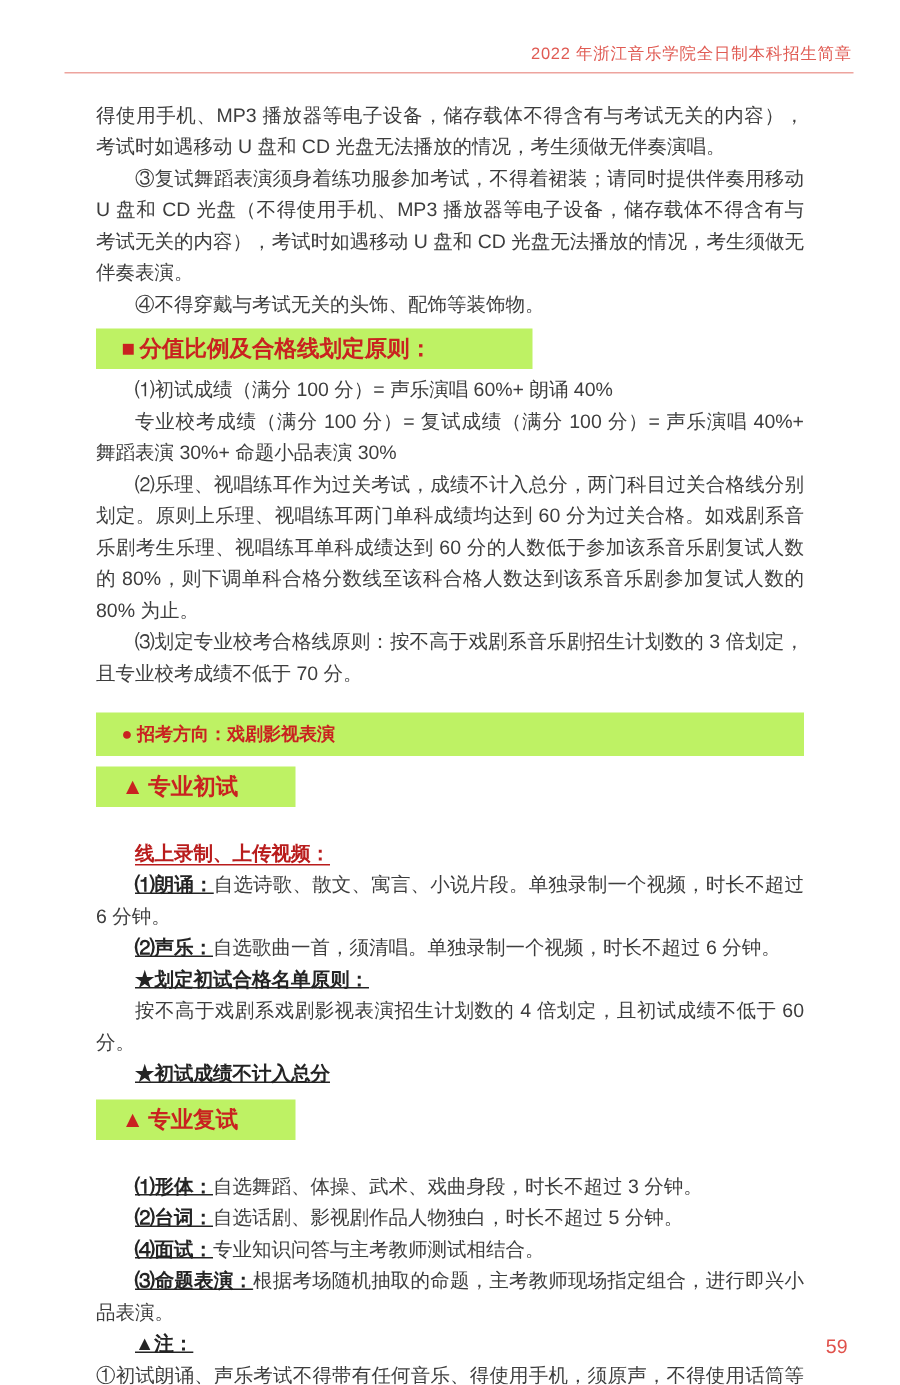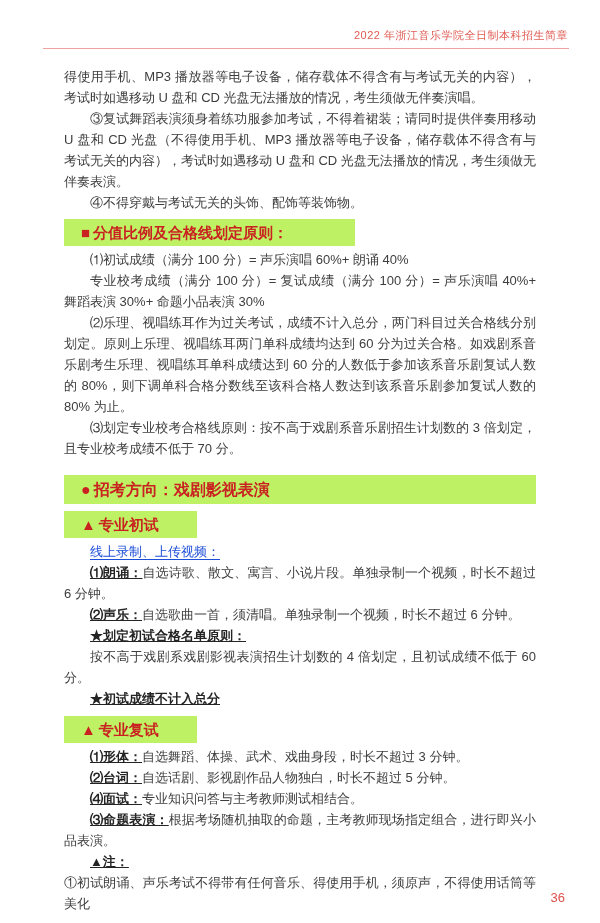--- a/index.html
+++ b/index.html
@@ -35,36 +35,36 @@
     left: 64px;
     width: 472px;
     font-size: 13px;
     line-height: 21px;
     text-align: justify;
   }
   .content p { margin: 0; }
   .indent { text-indent: 2em; }
   b, .bold { font-weight: bold; color: #242424; text-decoration: underline; }
   .underline-head {
-    font-weight: normal;
-    color: #1d4ed8;
+    font-weight: bold;
+    color: #b91c1c;
     text-decoration: underline;
     text-underline-offset: 3px;
   }
   .bar {
     background: #bef264;
     color: #c92220;
     font-weight: bold;
     box-sizing: border-box;
     padding: 3px 4px 3px 17px;
   }
   .bar .marker { margin-right: 3px; }
   .bar-score   { width: 291px; font-size: 15px; margin: 6px 0 3px; }
-  .bar-direction { width: 472px; font-size: 16px; margin: 16px 0 0; padding-top: 4px; padding-bottom: 4px; }
-  .bar-sub     { width: 133px; font-size: 15px; margin: 7px 0 3px; }
+  .bar-direction { width: 472px; font-size: 12px; margin: 16px 0 0; padding-top: 4px; padding-bottom: 4px; }
+  .bar-sub     { width: 133px; font-size: 15px; margin: 7px 0 20px; }
   .note-tri { color: #242424; }
   .page-number {
     position: absolute;
     right: 47px;
     bottom: 18px;
     font-size: 13px;
     color: #e0514b;
   }
 </style>
 </head>
@@ -114,15 +114,15 @@
     <p class="indent"><b>⑴形体：</b><span>自选舞蹈、体操、武术、戏曲身段，时长不超过 3 分钟。</span></p>
     <p class="indent"><b>⑵台词：</b><span>自选话剧、影视剧作品人物独白，时长不超过 5 分钟。</span></p>
     <p class="indent"><b>⑷面试：</b><span>专业知识问答与主考教师测试相结合。</span></p>
     <p class="indent"><b>⑶命题表演：</b><span>根据考场随机抽取的命题，主考教师现场指定组合，进行即兴小品表演。</span></p>
 
     <p class="indent bold note-tri">▲注：</p>
     <p>①初试朗诵、声乐考试不得带有任何音乐、得使用手机，须原声，不得使用话筒等美化</p>
 
   </div>
 
-  <div class="page-number">36</div>
+  <div class="page-number">59</div>
 
 </div>
 
 </body></html>

